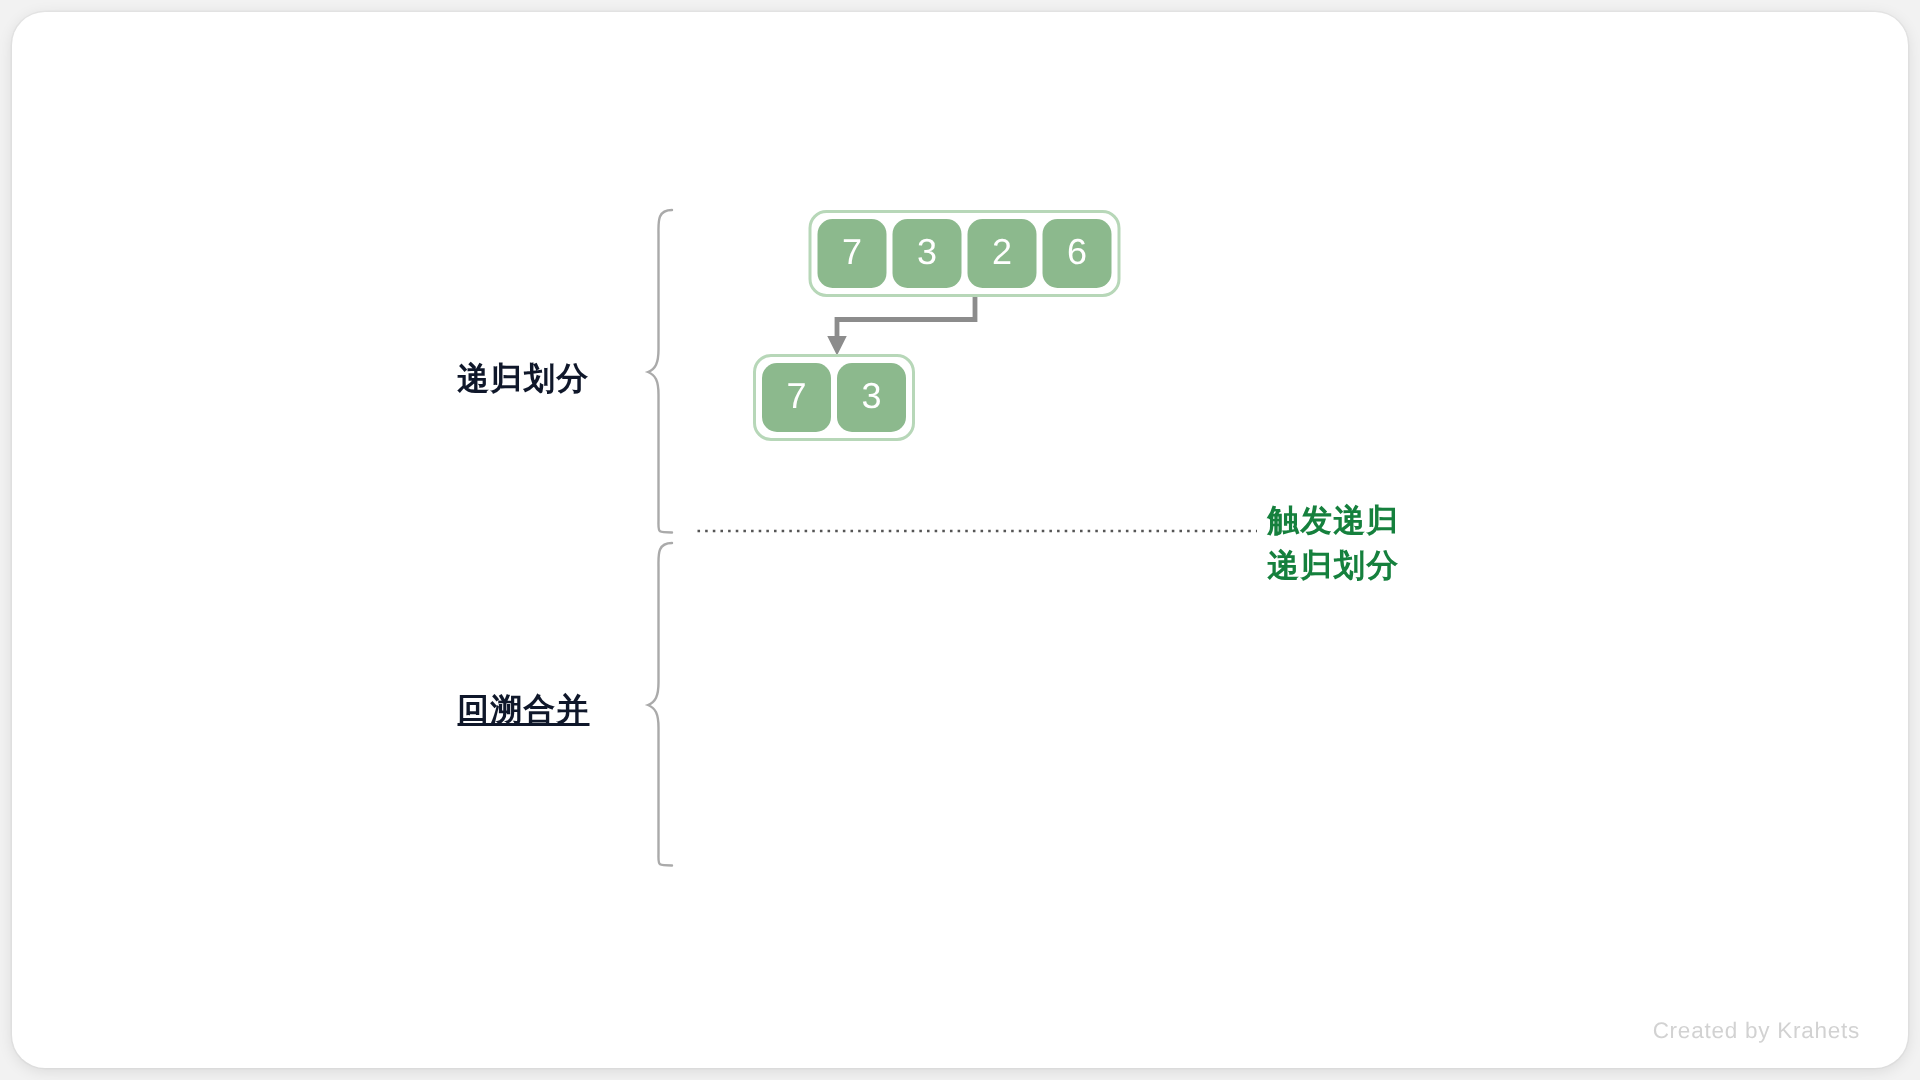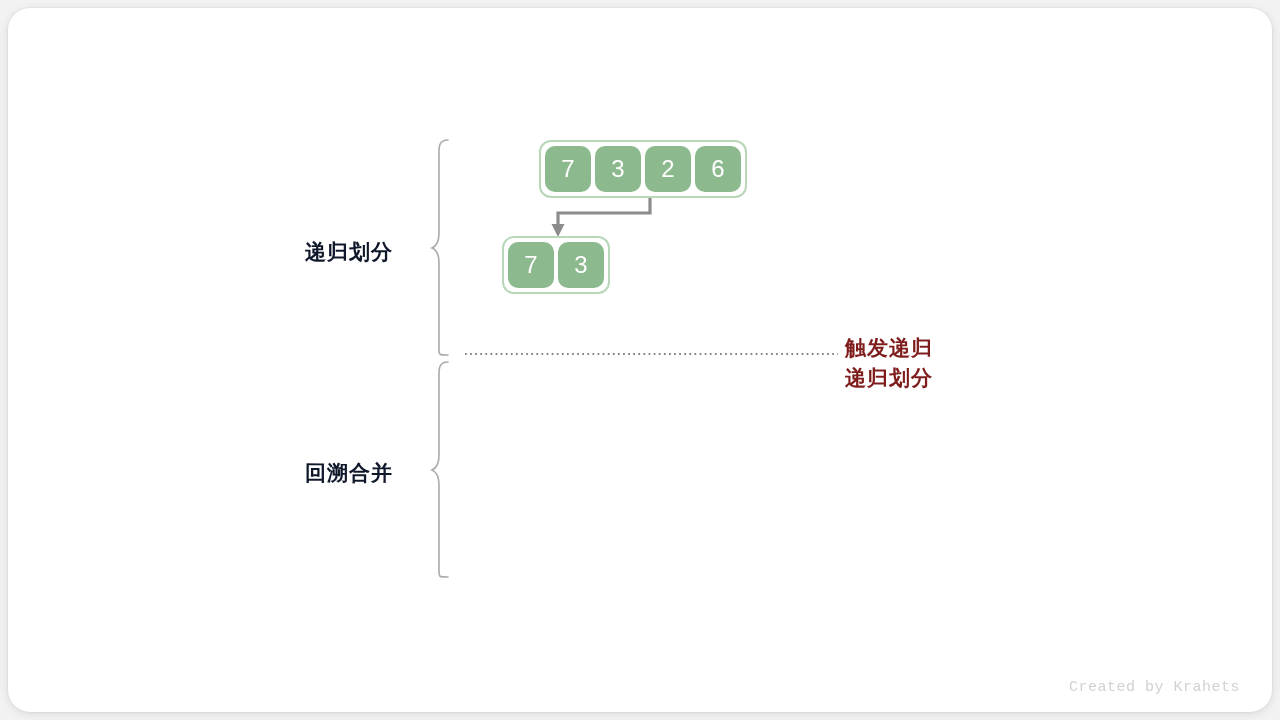--- a/index.html
+++ b/index.html
@@ -70,30 +70,30 @@
     font-size: 21px;
     font-weight: bold;
     color: #0f172a;
     white-space: nowrap;
     letter-spacing: 1px;
   }
   .side-note {
     position: absolute;
     font-size: 21px;
     font-weight: bold;
-    color: #7f1d1d;
+    color: #15803d;
     white-space: nowrap;
     line-height: 30px;
     letter-spacing: 1px;
   }
   .credit {
     position: absolute;
     right: 32px;
     bottom: 16px;
-    font-family: Liberation Mono, monospace;
+    font-family: Liberation Sans, sans-serif;
     font-size: 15px;
     color: #d2d2d2;
     letter-spacing: 0.5px;
     white-space: nowrap;
     margin-top: 36px;
   }
 </style>
 </head>
 <body>
 
@@ -133,21 +133,21 @@
       <div class="cell">6</div>
     </div>
 
     <div class="array-group" style="left:494px; top:228px;">
       <div class="cell">7</div>
       <div class="cell">3</div>
     </div>
 
     <div class="stage-label" style="left:297px; top:230px;">递归划分</div>
 
-    <div class="stage-label" style="left:297px; top:451px;">回溯合并</div>
+    <div class="stage-label" style="left:297px; top:451px;text-decoration:underline;">回溯合并</div>
 
     <div class="side-note" style="left:837px; top:325px;">
       <div>触发递归</div>
       <div>递归划分</div>
     </div>
 
     <div class="credit">Created by Krahets</div>
 
   </div>
 </div>

